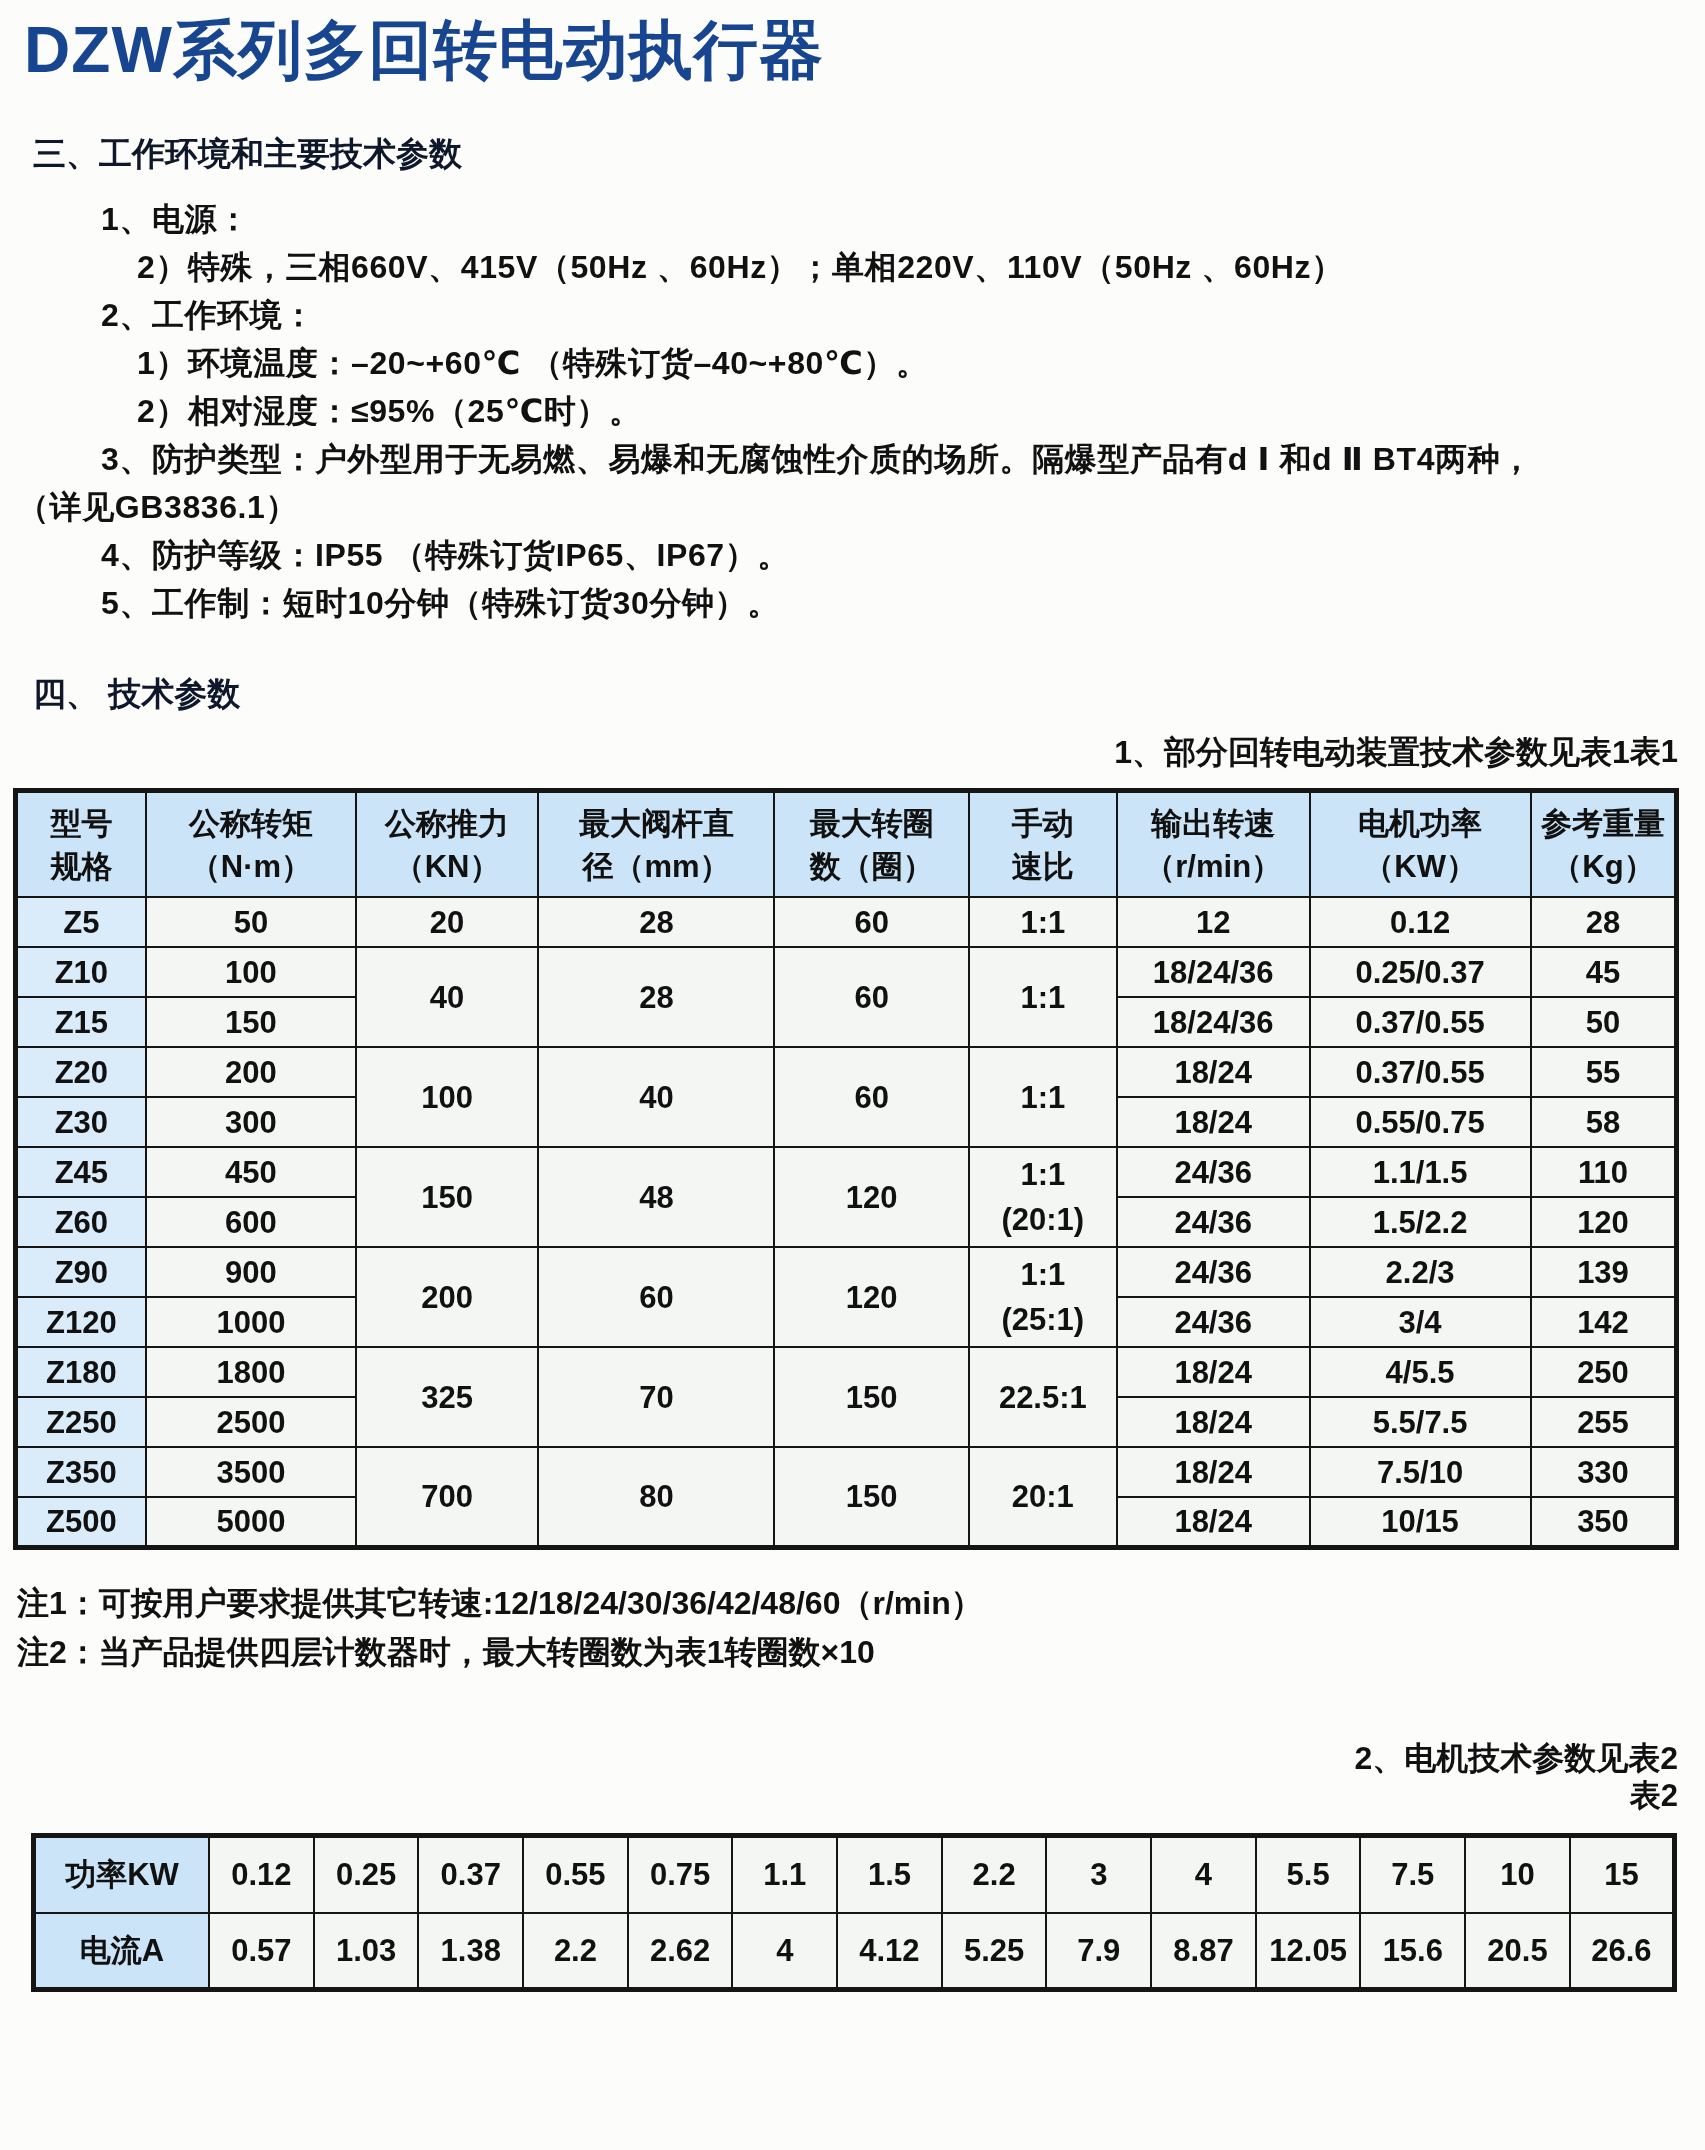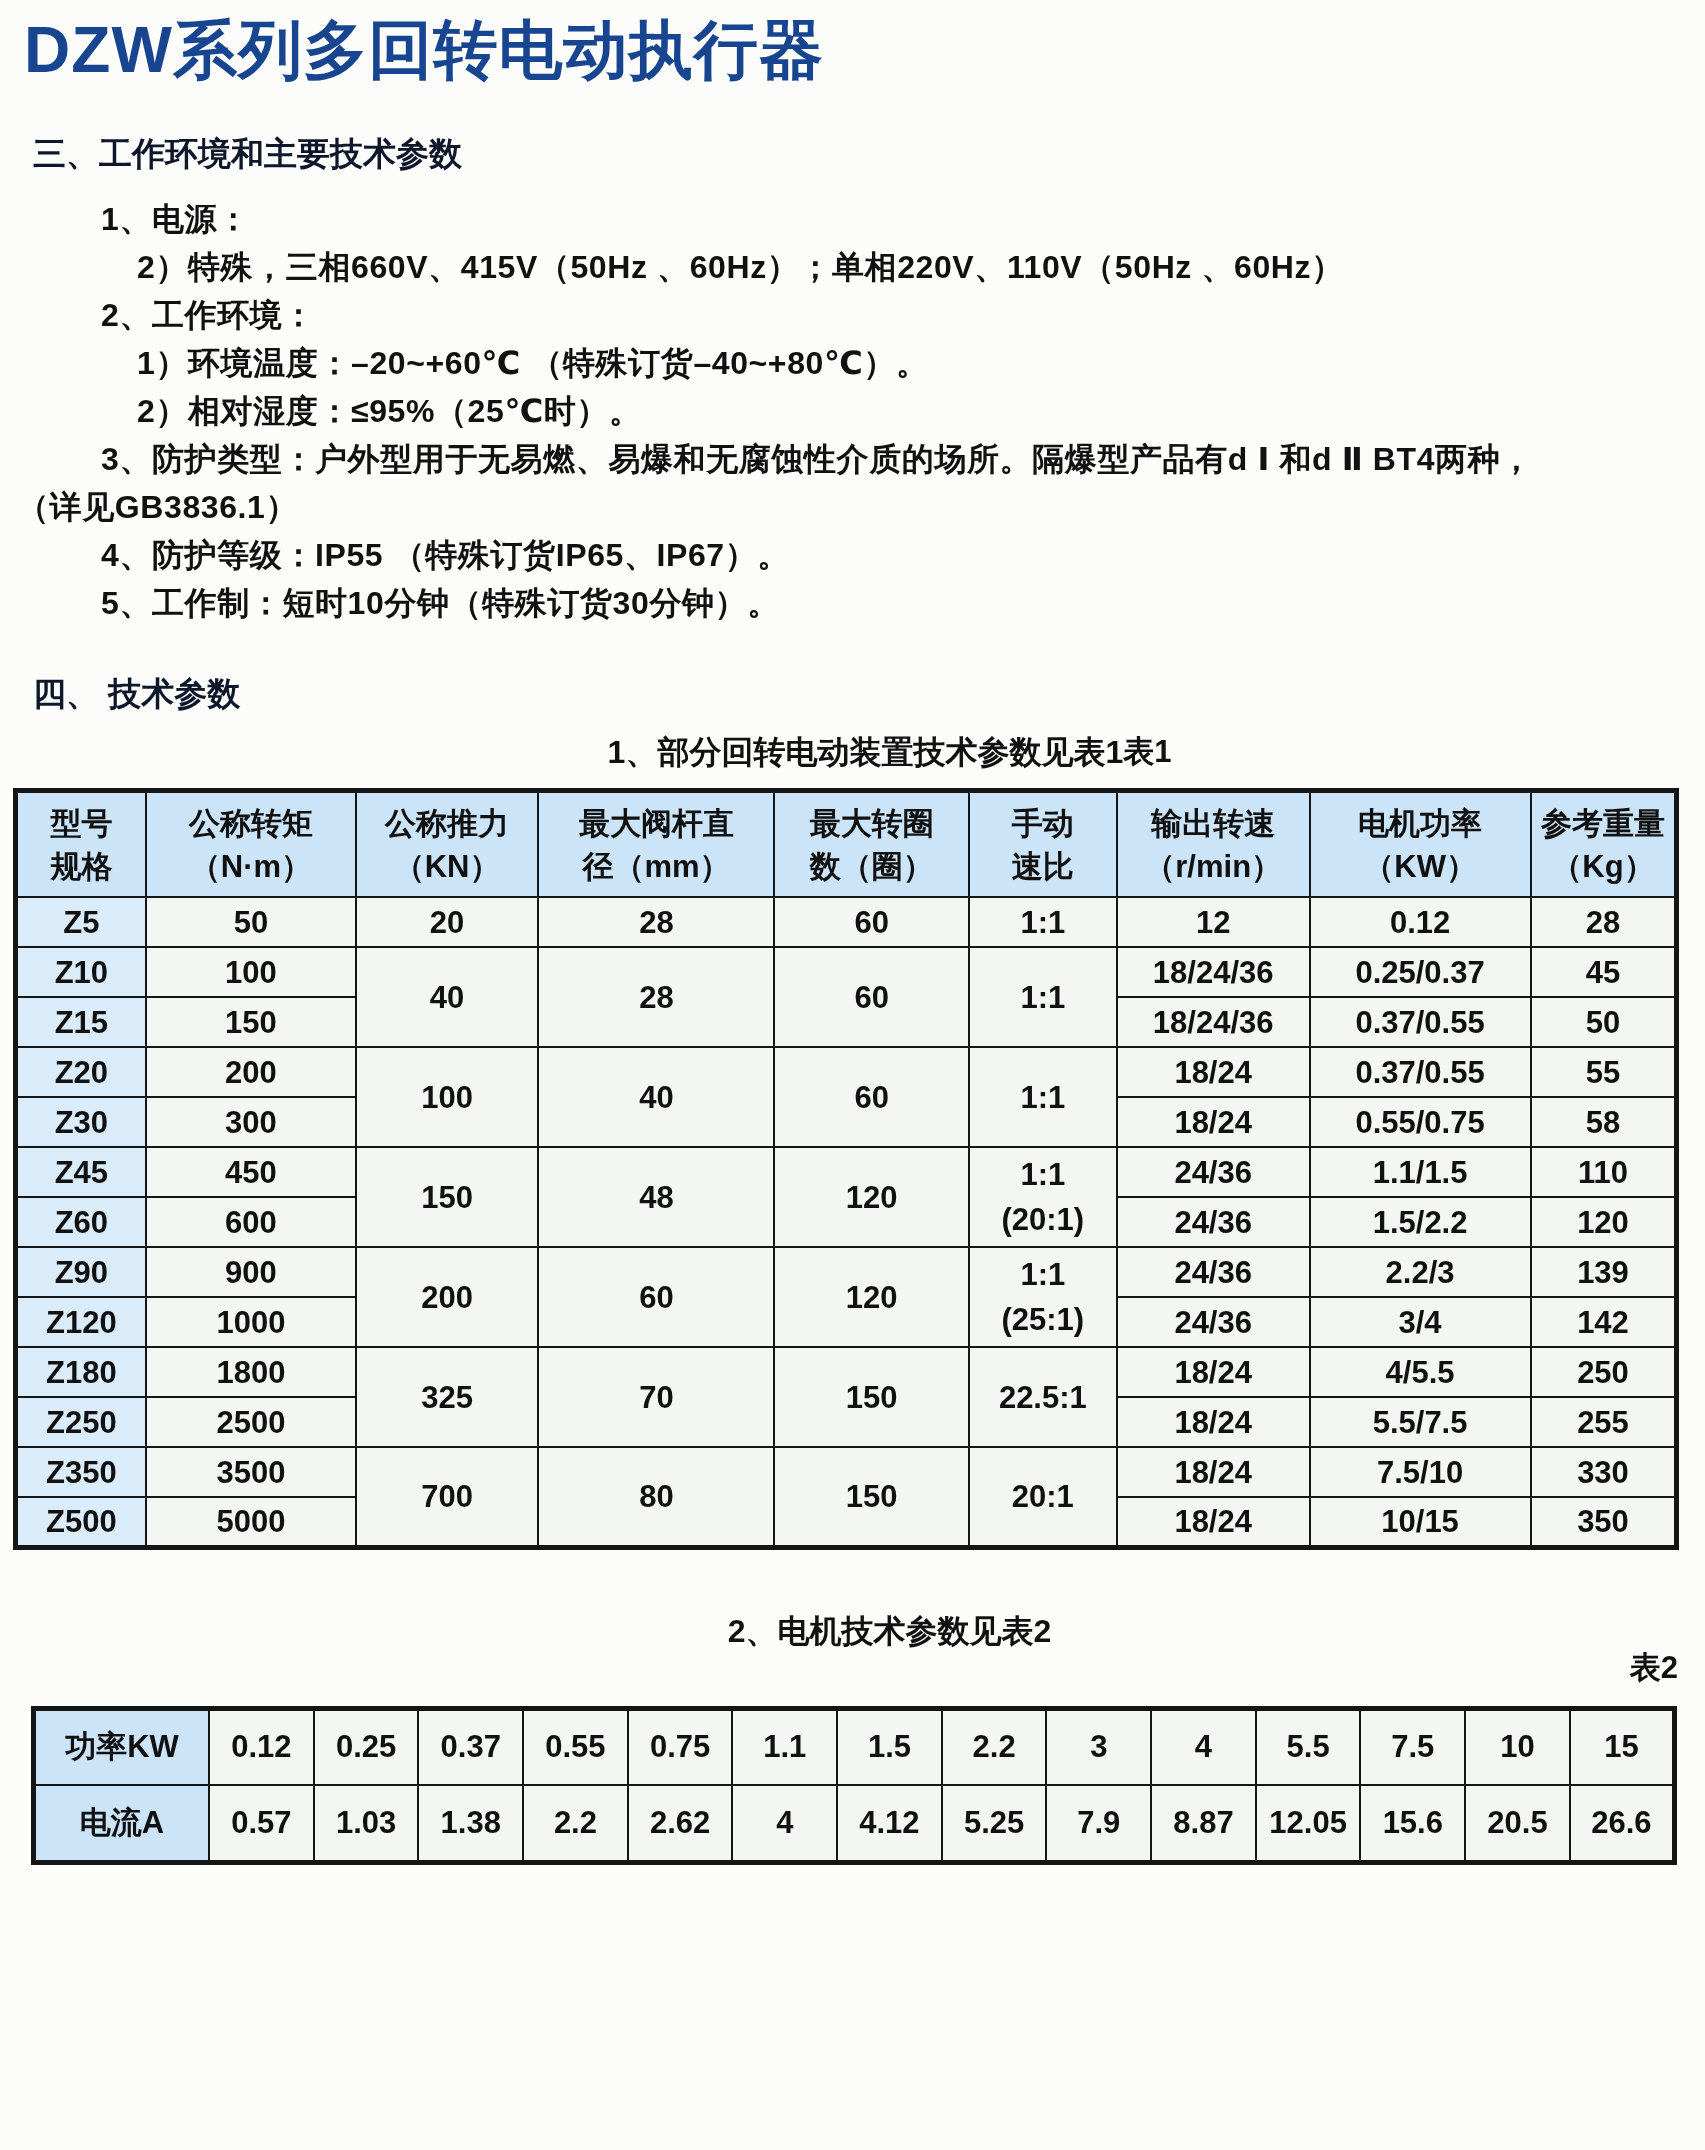--- a/index.html
+++ b/index.html
@@ -34,21 +34,21 @@
     line-height: 48px;
     letter-spacing: 0.6px;
     white-space: nowrap;
   }
   .tline.l1 { padding-left: 84px; }
   .tline.l2 { padding-left: 120px; }
   .tline.p0 { padding-left: 0; }
 
   .caption-row {
     display: flex;
-    justify-content: center;
+    justify-content: flex-end;
     align-items: flex-end;
     margin-top: 23px;
     padding-left: 101px;
     padding-right: 27px;
   }
   .caption-text { font-size: 32px; font-weight: 700; line-height: 34px; }
   .table-label { font-size: 31px; font-weight: 700; line-height: 34px; }
 
   .t1wrap { margin: 19.3px 25.6px 0 12.5px; }
   .t2wrap { margin: 20.5px 28px 0 31px; }
@@ -285,20 +285,24 @@
             <td class="model">Z500</td>
             <td>5000</td>
             <td>18/24</td>
             <td>10/15</td>
             <td>350</td>
           </tr>
         </tbody>
     </table>
   </div>
 
+  <div class="notes">
+    <div class="note-line">注1：可按用户要求提供其它转速:12/18/24/30/36/42/48/60（r/min）</div>
+    <div class="note-line">注2：当产品提供四层计数器时，最大转圈数为表1转圈数×10</div>
+  </div>
 
   <div class="caption-row caption2">
     <span class="caption-text">2、电机技术参数见表2</span>
   </div>
   <div class="label-row2">
     <span class="table-label">表2</span>
   </div>
 
   <div class="t2wrap">
     <table id="table2">

